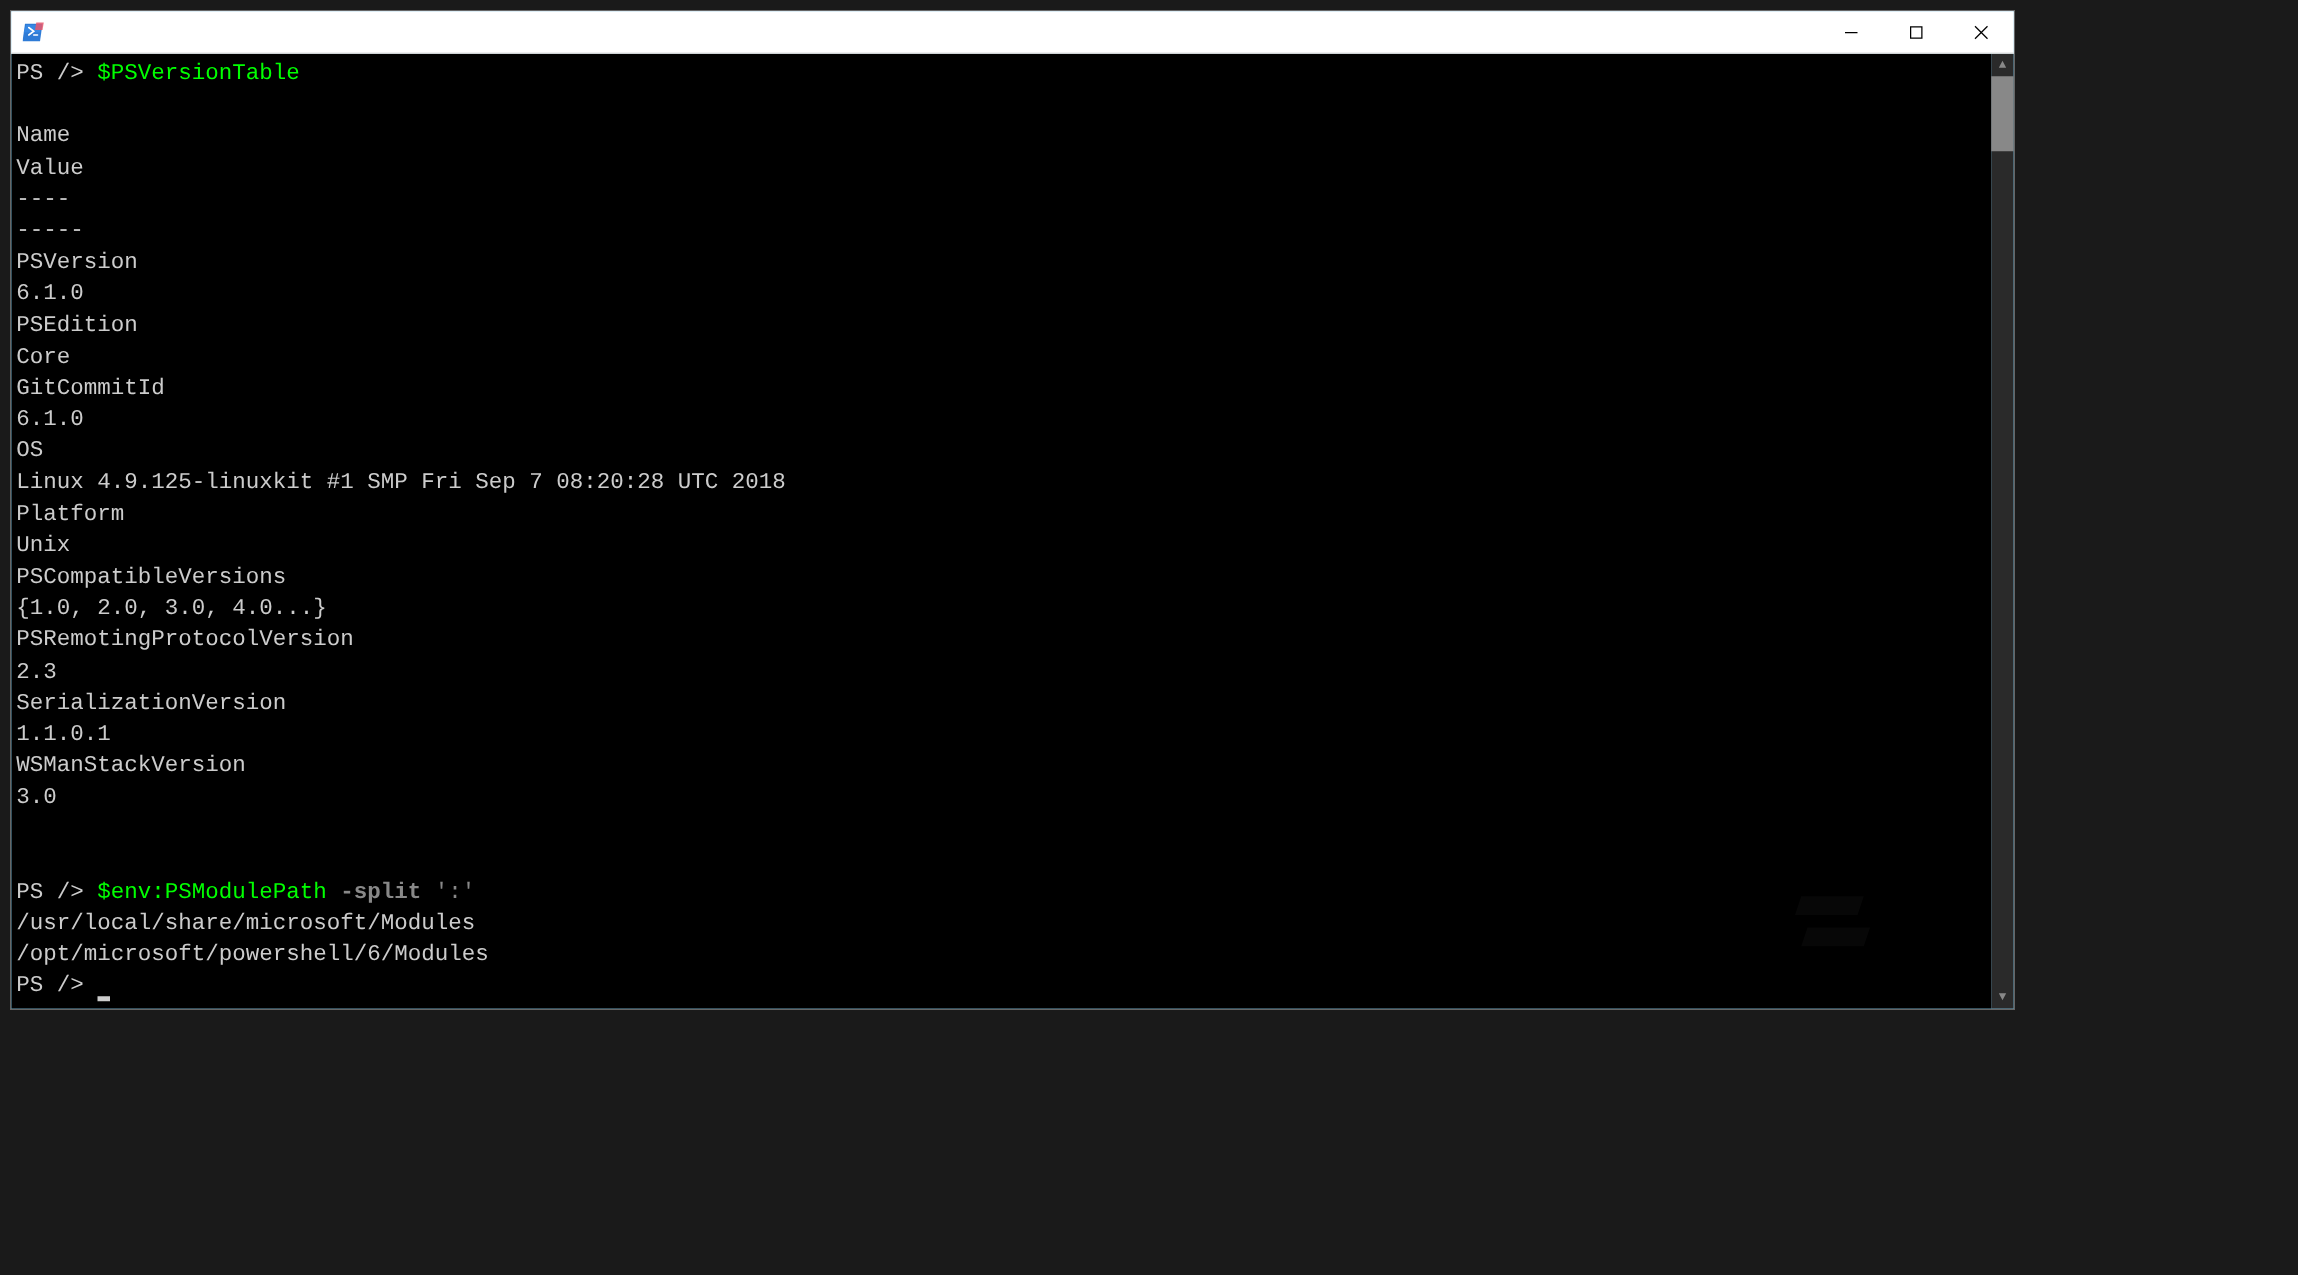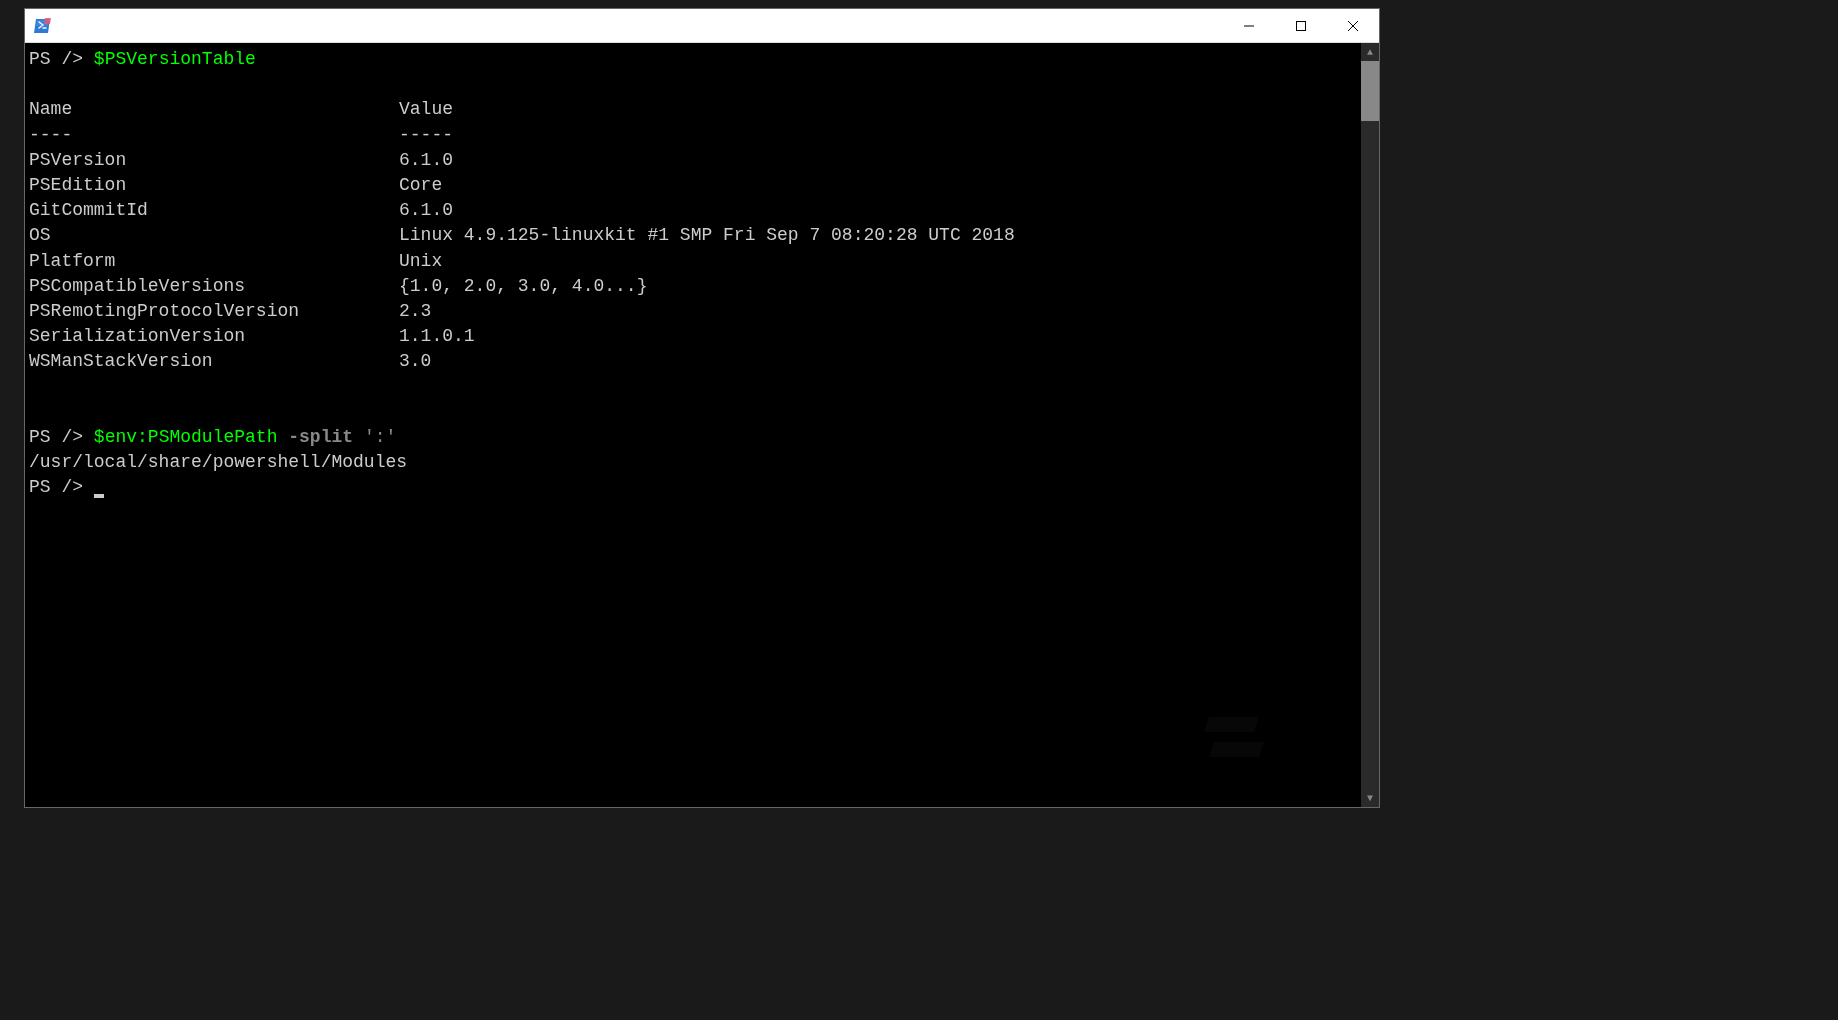--- a/index.html
+++ b/index.html
@@ -6,22 +6,22 @@
     body {
       font-family: Consolas, 'Courier New', monospace;
       background: #1a1a1a;
       overflow: hidden;
       width: 1838px;
       height: 1020px;
     }
     .window {
       position: absolute;
       top: 8px;
-      left: 24px;
-      width: 1356px;
+      left: 8px;
+      width: 1604px;
       height: 800px;
       background: #7dd3fc;
       border: 1px solid #666;
       display: flex;
       flex-direction: column;
     }
     .titlebar {
       height: 34px;
       background: #fff;
       display: flex;
@@ -97,21 +97,21 @@
     .param { color: #888888; font-weight: bold; }
     .str { color: #888888; }
     .cursor {
       background: #cccccc;
       display: inline-block;
       width: 10px;
       height: 4px;
       vertical-align: bottom;
       margin-bottom: 2px;
     }
-    .table-row { display: flex; }
+    .table-row { display: flex; flex-direction: column; }
     .col-name { width: 370px; }
     .col-value { flex: 1; }
     .watermark {
       position: absolute;
       bottom: 40px;
       right: 100px;
       opacity: 0.15;
       pointer-events: none;
     }
   </style>
@@ -146,21 +146,21 @@
           </svg>
       </div>
     </div>
   </div>
   <div class="terminal-container">
     <div class="terminal"><span class="prompt">PS /&gt;</span> <span class="cmd">$PSVersionTable</span>
 
 <div class="table-row"><span class="col-name">Name</span><span class="col-value">Value</span></div><div class="table-row"><span class="col-name">----</span><span class="col-value">-----</span></div><div id="table-rows"><div class="table-row"><span class="col-name">PSVersion</span><span class="col-value">6.1.0</span></div><div class="table-row"><span class="col-name">PSEdition</span><span class="col-value">Core</span></div><div class="table-row"><span class="col-name">GitCommitId</span><span class="col-value">6.1.0</span></div><div class="table-row"><span class="col-name">OS</span><span class="col-value">Linux 4.9.125-linuxkit #1 SMP Fri Sep 7 08:20:28 UTC 2018</span></div><div class="table-row"><span class="col-name">Platform</span><span class="col-value">Unix</span></div><div class="table-row"><span class="col-name">PSCompatibleVersions</span><span class="col-value">{1.0, 2.0, 3.0, 4.0...}</span></div><div class="table-row"><span class="col-name">PSRemotingProtocolVersion</span><span class="col-value">2.3</span></div><div class="table-row"><span class="col-name">SerializationVersion</span><span class="col-value">1.1.0.1</span></div><div class="table-row"><span class="col-name">WSManStackVersion</span><span class="col-value">3.0</span></div></div>
 
 <span class="prompt">PS /&gt;</span> <span class="cmd">$env:PSModulePath</span><span class="param"> -split </span><span class="str">':'</span>
-<div id="path-lines"><div>/usr/local/share/powershell/Modules</div></div><span class="prompt">PS /&gt;</span> <span class="cursor"></span>
+<div id="path-lines"><div>/usr/local/share/microsoft/Modules</div><div>/opt/microsoft/powershell/6/Modules</div></div><span class="prompt">PS /&gt;</span> <span class="cursor"></span>
 <svg class="watermark" width="80" height="60" viewBox="0 0 80 60">
           <path d="M10,10 L60,10 L55,25 L5,25 Z M15,35 L65,35 L60,50 L10,50 Z" fill="#333"></path>
         </svg></div>
     <div class="scrollbar">
       <div class="scroll-arrow up">▲</div>
       <div class="scroll-thumb"></div>
       <div class="scroll-arrow down">▼</div>
     </div>
   </div>
 </div>

